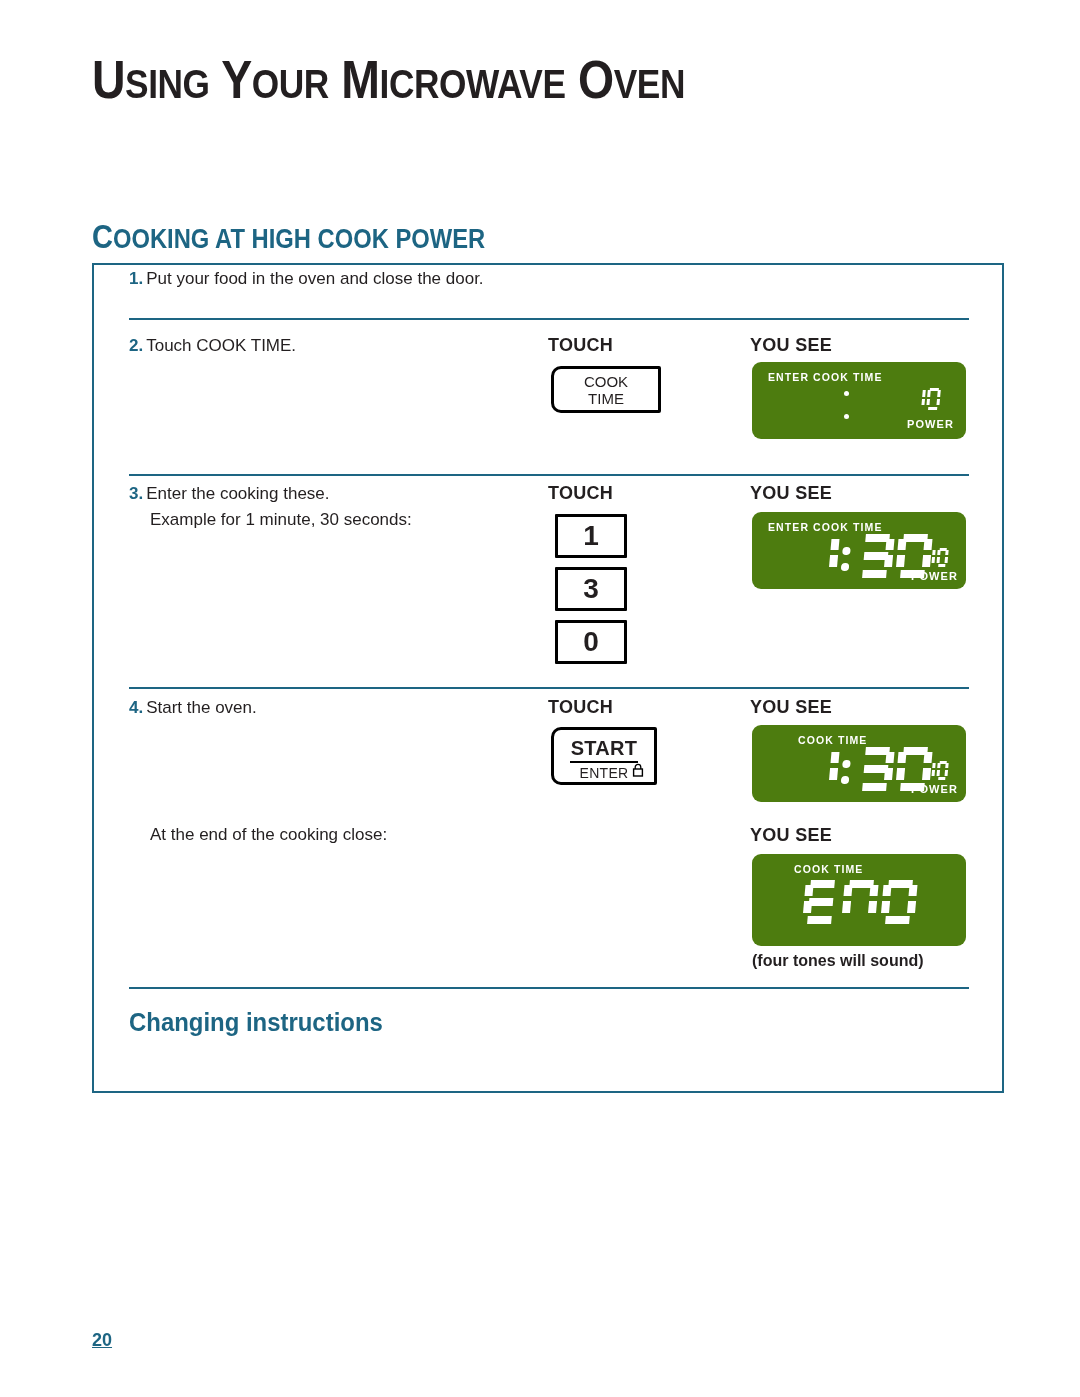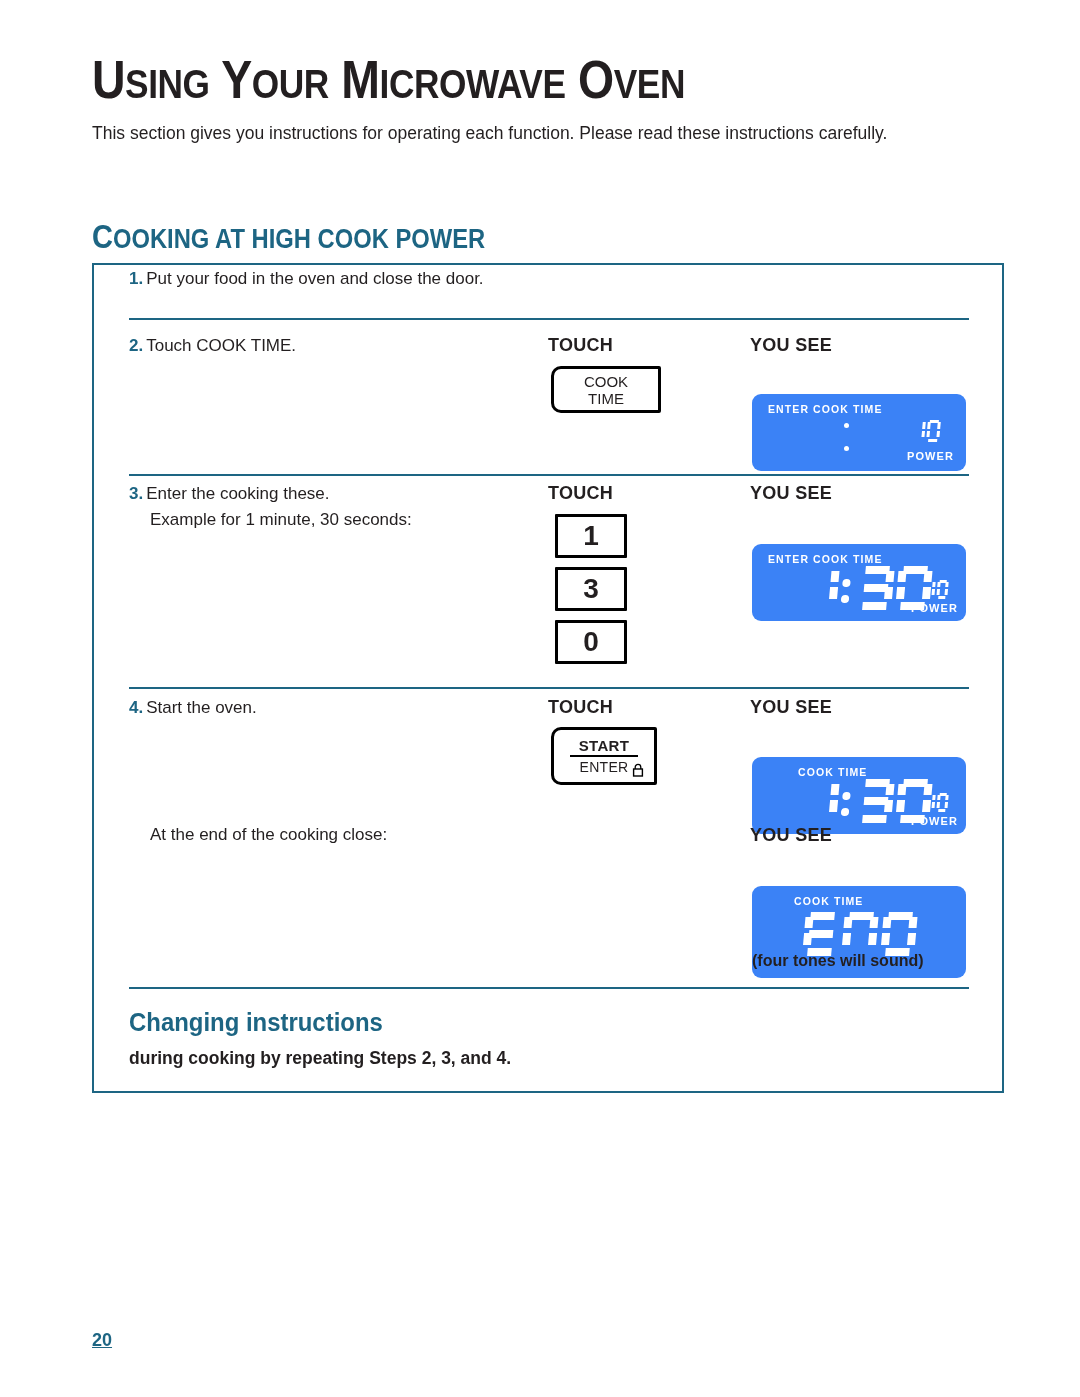--- a/index.html
+++ b/index.html
@@ -164,21 +164,21 @@
   .btn-start {
     left: 457px;
     top: 462px;
     width: 106px;
     height: 58px;
     border-radius: 10px 2px 2px 10px;
     display: block;
     padding: 0;
   }
   .btn-start .start-label {
-    font-size: 15px;
+    font-size: 20px;
     font-weight: bold;
     text-align: center;
     margin-top: 7px;
     letter-spacing: 0.3px;
   }
   .btn-start .rule {
     width: 68px;
     height: 2px;
     background: #000;
     margin: 1px auto 0 auto;
@@ -194,24 +194,23 @@
     right: 10px;
     bottom: 5px;
     width: 12px;
     height: 14px;
   }
 
   
   .display {
     position: absolute;
     left: 658px;
-    background: #3b82f6;
+    background: #4d7c0f;
     border-radius: 9px;
     overflow: hidden;
-    margin-top: 32px;
   }
   .disp-1 { top: 97px;  width: 214px; height: 77px; }
   .disp-2 { top: 247px; width: 214px; height: 77px; }
   .disp-3 { top: 460px; width: 214px; height: 77px; }
   .disp-4 { top: 589px; width: 214px; height: 92px; }
 
   .disp-labels {
     position: absolute;
     top: 9px;
     font-family: "Liberation Sans Narrow", "Liberation Sans", sans-serif;
@@ -301,21 +300,20 @@
 
 <div class="page">
 
   <div class="page-title">
     <span class="cap">U</span><span class="sc">SING</span>
     <span class="cap">Y</span><span class="sc">OUR</span>
     <span class="cap">M</span><span class="sc">ICROWAVE</span>
     <span class="cap">O</span><span class="sc">VEN</span>
   </div>
 
-  <div class="intro">This section gives you instructions for operating each function. Please read these instructions carefully.</div>
 
   <div class="section-heading">
     <span class="cap">C</span><span class="sc">OOKING AT HIGH COOK POWER</span>
   </div>
 
   <div class="main-box">
 
     <div class="divider d1"></div>
     <div class="divider d2"></div>
     <div class="divider d3"></div>
@@ -392,19 +390,18 @@
 
     <div class="display disp-4">
       <div class="disp-labels lbl-ct2">COOK  TIME</div>
       <div class="seg-group" id="d4-end" style="left:52px; top:26px;"><span class="seg-digit" style="width: 34px; height: 44px;"><i class="sg" style="left: 4.8px; top: 0px; width: 24.4px; height: 8px;"></i><i class="sg" style="left: 4.8px; top: 36px; width: 24.4px; height: 8px;"></i><i class="sg" style="left: 0px; top: 21.2px; width: 8px; height: 11.6px;"></i><i class="sg" style="left: 0px; top: 4.8px; width: 8px; height: 11.6px;"></i><i class="sg" style="left: 4.8px; top: 18px; width: 24.4px; height: 8px;"></i></span><span style="display: inline-block; width: 5px;"></span><span class="seg-digit" style="width: 34px; height: 44px;"><i class="sg" style="left: 4.8px; top: 0px; width: 24.4px; height: 8px;"></i><i class="sg" style="left: 26px; top: 4.8px; width: 8px; height: 11.6px;"></i><i class="sg" style="left: 26px; top: 21.2px; width: 8px; height: 11.6px;"></i><i class="sg" style="left: 0px; top: 21.2px; width: 8px; height: 11.6px;"></i><i class="sg" style="left: 0px; top: 4.8px; width: 8px; height: 11.6px;"></i></span><span style="display: inline-block; width: 5px;"></span><span class="seg-digit" style="width: 34px; height: 44px;"><i class="sg" style="left: 4.8px; top: 0px; width: 24.4px; height: 8px;"></i><i class="sg" style="left: 26px; top: 4.8px; width: 8px; height: 11.6px;"></i><i class="sg" style="left: 26px; top: 21.2px; width: 8px; height: 11.6px;"></i><i class="sg" style="left: 4.8px; top: 36px; width: 24.4px; height: 8px;"></i><i class="sg" style="left: 0px; top: 21.2px; width: 8px; height: 11.6px;"></i><i class="sg" style="left: 0px; top: 4.8px; width: 8px; height: 11.6px;"></i></span><span style="display: inline-block; width: 5px;"></span></div>
     </div>
 
     <div class="four-tones">(four tones will sound)</div>
 
     <div class="sub-heading">Changing instructions</div>
     <div class="sub-body">
-      <div>during cooking by repeating Steps 2, 3, and 4.</div>
     </div>
 
   </div>
 
   <div class="page-number">20</div>
 </div>
 
 </body></html>

